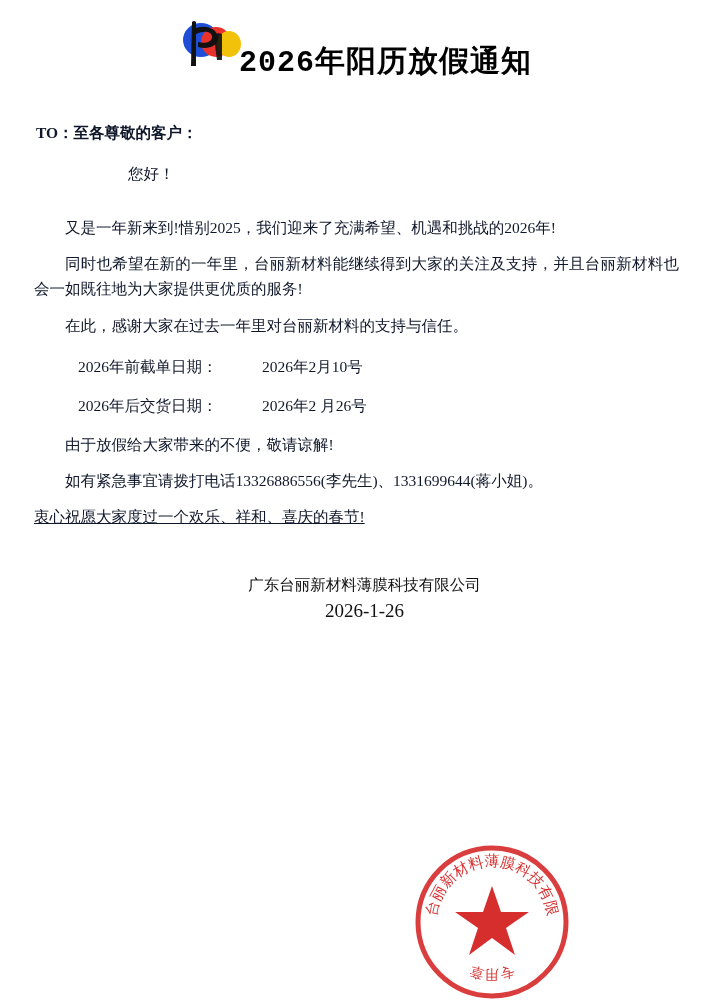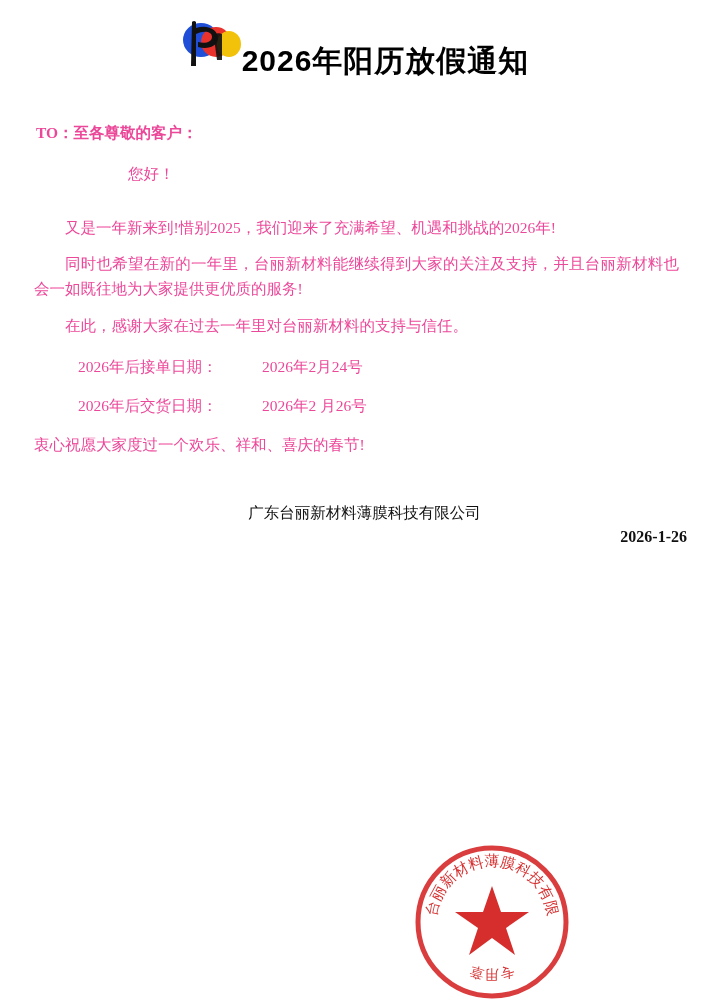--- a/index.html
+++ b/index.html
@@ -33,51 +33,52 @@
     padding-top: 18px;
   }
   .logo {
     position: absolute;
     left: 140px;
     top: 16px;
     width: 74px;
     height: 56px;
   }
   .doc-title {
-    font-family: Liberation Sans, sans-serif;
+    font-family: Liberation Mono, monospace;
     font-size: 30px;
     font-weight: bold;
     letter-spacing: 1px;
     color: #000000;
     margin-left: 50px;
     white-space: nowrap;
   }
 
   
   .content {
     padding-top: 12px;
     font-size: 15.5px;
     line-height: 1.62;
-    color: #ec4899;
+    color: #0f172a;
   }
   .to-line {
     font-weight: bold;
     font-size: 15.5px;
     margin: 4px 0 16px 2px;
   }
   .greeting {
     margin: 0 0 29px 94px;
   }
   p.para {
     margin: 0 8px 11px 0;
     text-indent: 2em;
     text-align: justify;
   }
   p.para.noindent {
     text-indent: 0;
+    text-decoration: underline;
   }
 
   
   .date-list {
     margin: 16px 0 6px 0;
   }
   .date-row {
     display: flex;
     margin: 0 0 14px 44px;
     font-size: 15.5px;
@@ -94,24 +95,23 @@
     margin-top: 10px;
     text-align: center;
     position: relative;
   }
   .company {
     font-size: 15.5px;
     margin: 46px 0 4px 0;
     padding-left: 8px;
   }
   .sign-date {
-    font-size: 16px;
-    font-weight: bold;
+    font-size: 19px;
+    font-weight: normal;
     padding-left: 8px;
-    text-align: right;
   }
 
   
   .stamp {
     position: absolute;
     left: 408px;
     top: 838px;
     width: 168px;
     height: 168px;
     pointer-events: none;
@@ -142,29 +142,31 @@
     <div class="to-line">TO：至各尊敬的客户：</div>
 
     <div class="greeting">您好！</div>
 
     <p class="para">又是一年新来到!惜别2025，我们迎来了充满希望、机遇和挑战的2026年!</p>
     <p class="para">同时也希望在新的一年里，台丽新材料能继续得到大家的关注及支持，并且台丽新材料也会一如既往地为大家提供更优质的服务!</p>
     <p class="para">在此，感谢大家在过去一年里对台丽新材料的支持与信任。</p>
 
     <div class="date-list">
       <div class="date-row">
-        <span class="date-label">2026年后接单日期：</span>
-        <span class="date-value">2026年2月24号</span>
+        <span class="date-label">2026年前截单日期：</span>
+        <span class="date-value">2026年2月10号</span>
       </div>
       <div class="date-row">
         <span class="date-label">2026年后交货日期：</span>
         <span class="date-value">2026年2 月26号</span>
       </div>
     </div>
 
+    <p class="para">由于放假给大家带来的不便，敬请谅解!</p>
+    <p class="para">如有紧急事宜请拨打电话13326886556(李先生)、1331699644(蒋小姐)。</p>
     <p class="para noindent">衷心祝愿大家度过一个欢乐、祥和、喜庆的春节!</p>
 
   </div>
 
   <div class="footer">
     <div class="company">广东台丽新材料薄膜科技有限公司</div>
     <div class="sign-date">2026-1-26</div>
   </div>
 
   <div class="stamp">

